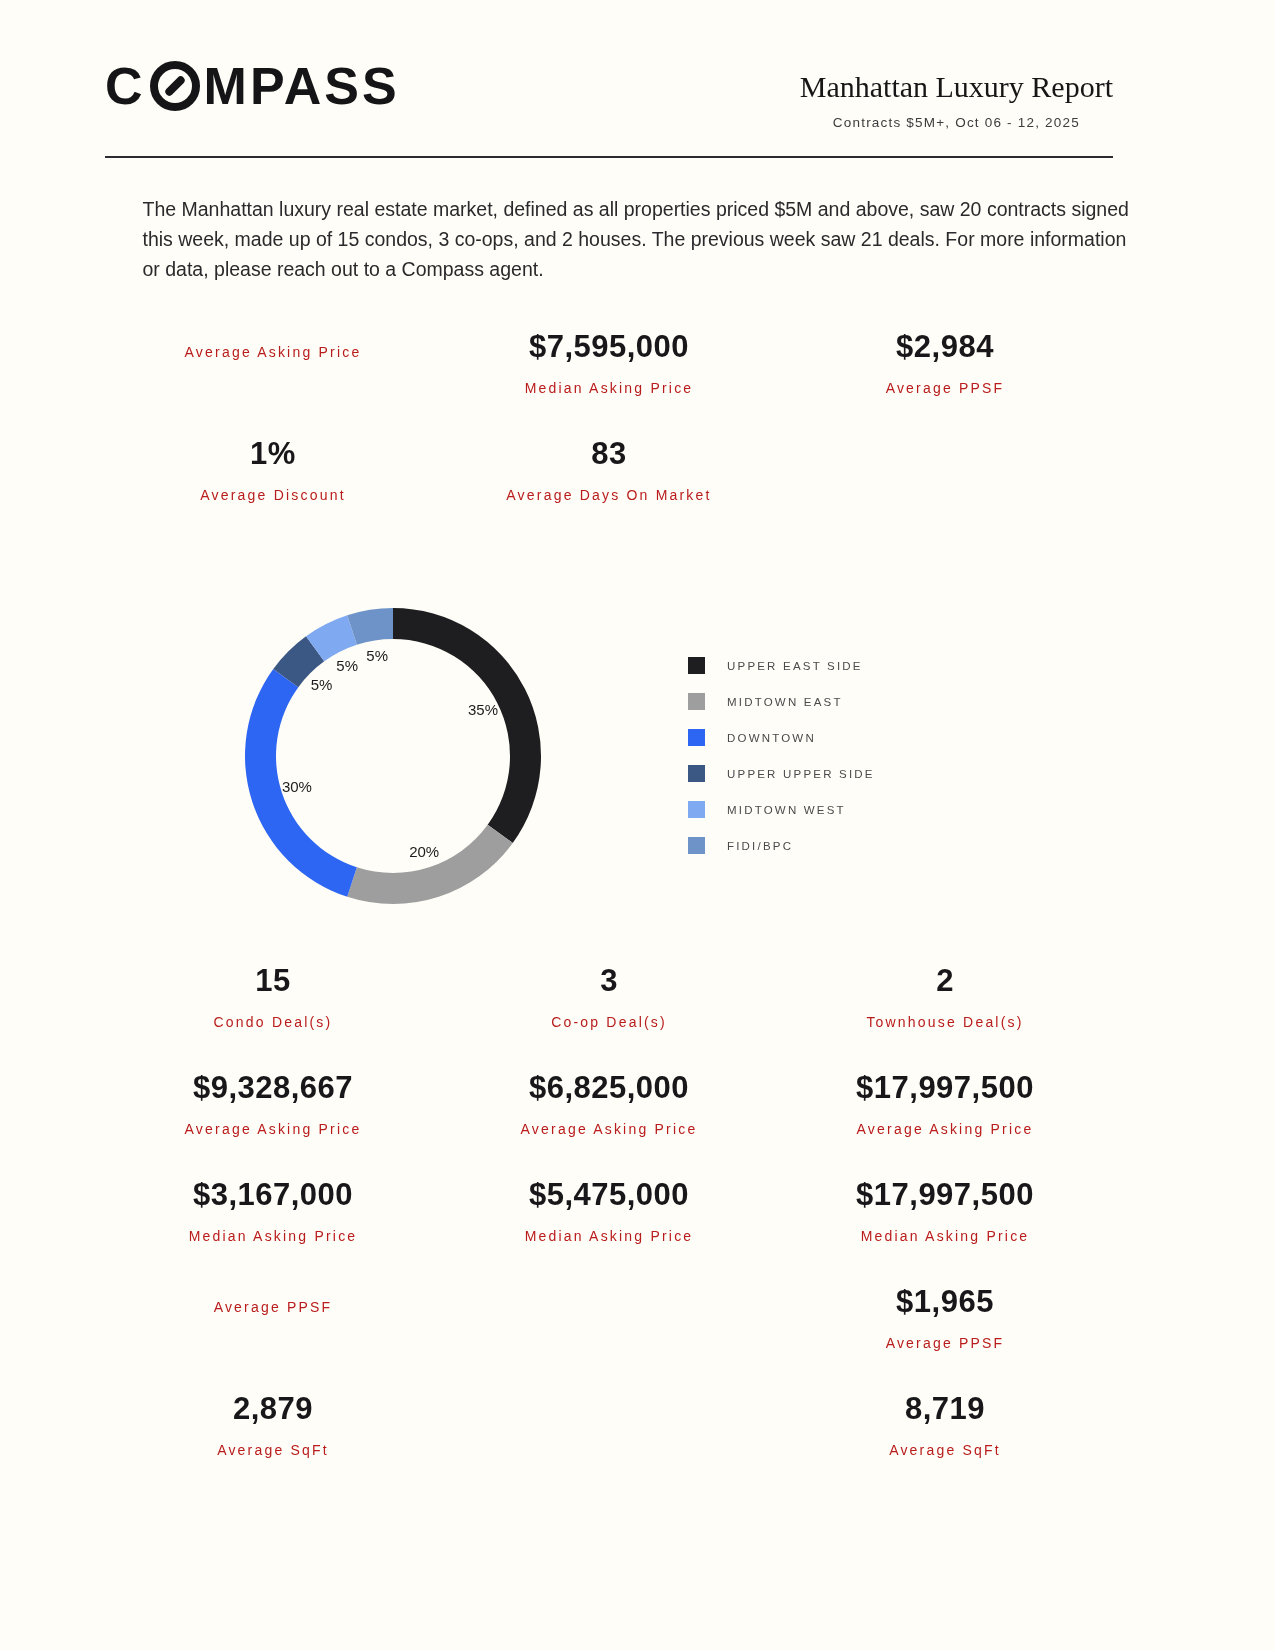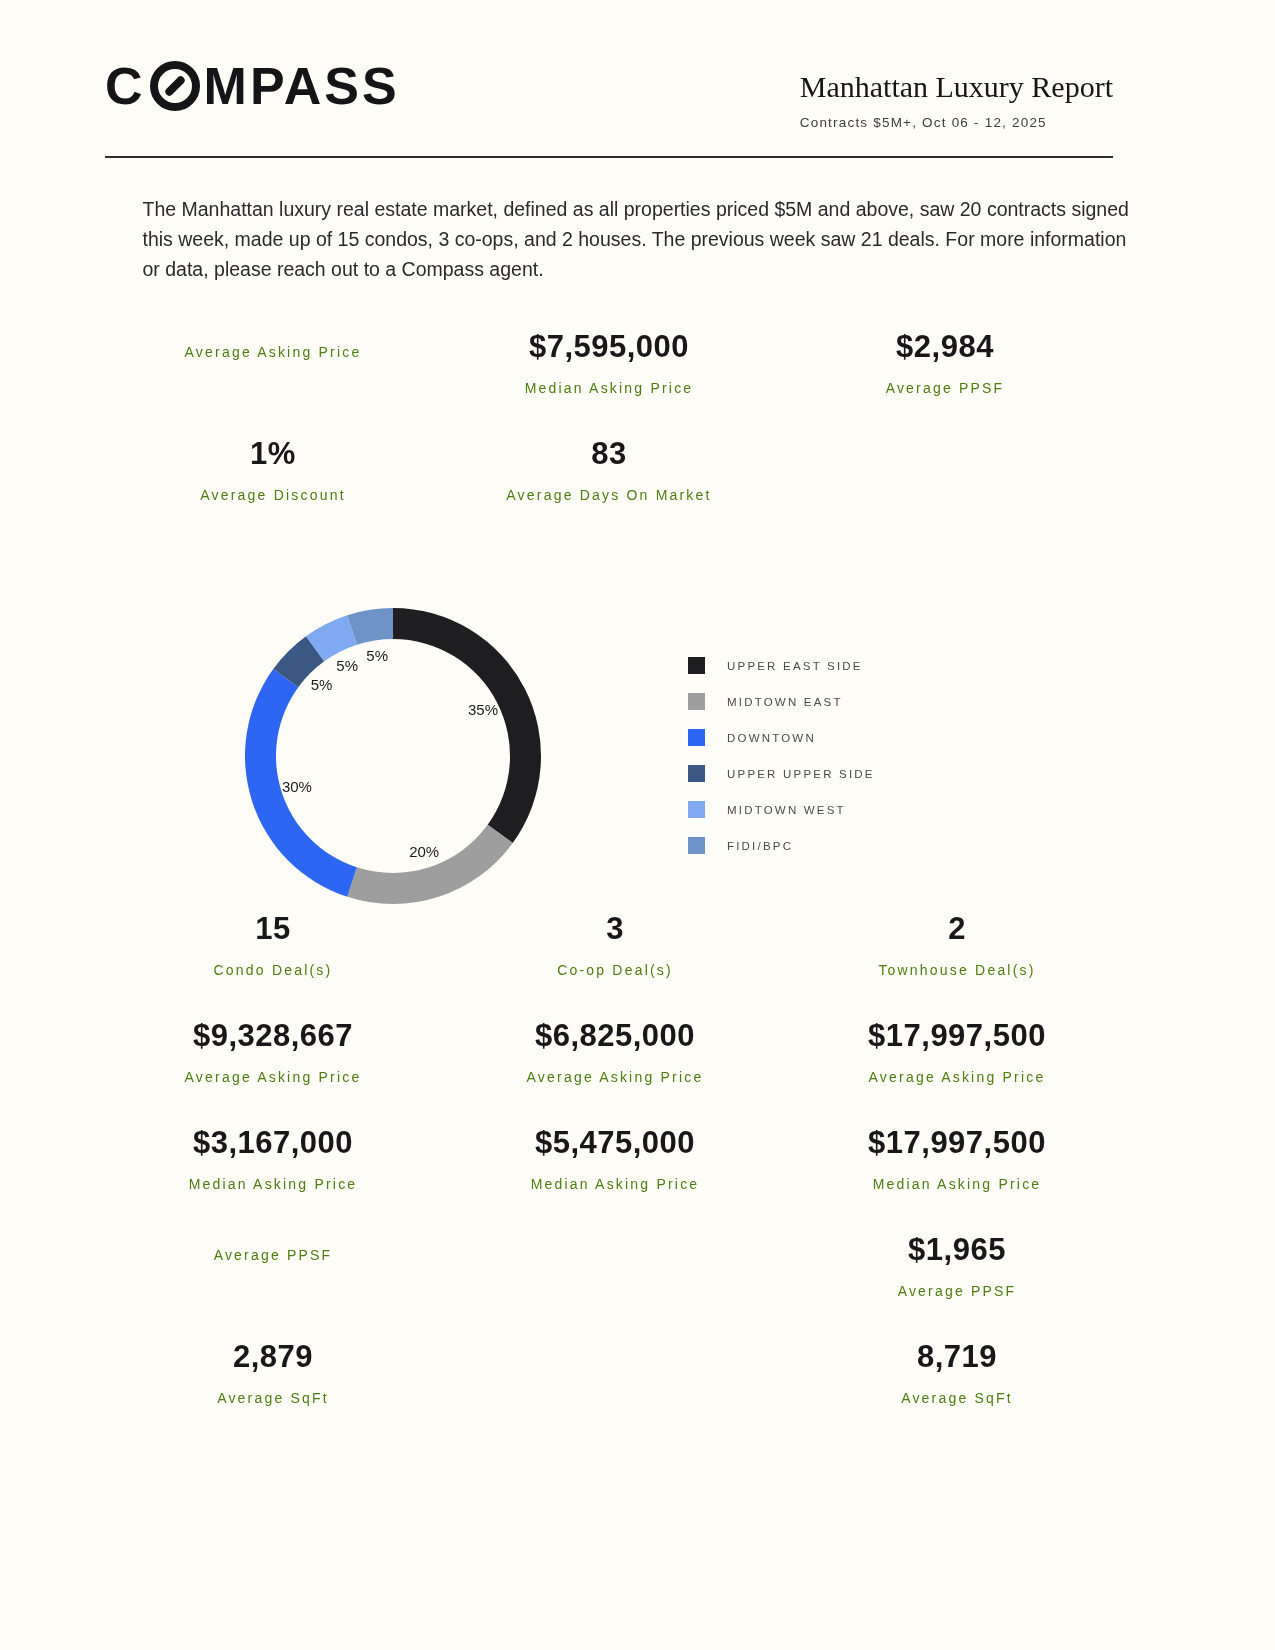--- a/index.html
+++ b/index.html
@@ -12,45 +12,45 @@
     color:#1b1b1d;
     overflow:hidden;
   }
   .content { padding:0 105px; }
 
   
   .header { display:flex; justify-content:space-between; align-items:flex-start; padding-top:60px; }
   .logo { font-size:52px; font-weight:700; letter-spacing:3px; color:#151517; line-height:1; display:flex; align-items:center; }
   .logo-o { display:inline-block; width:34px; height:34px; border:8px solid #151517; border-radius:50%; position:relative; margin:0 4px; }
   .logo-needle { position:absolute; left:50%; top:50%; width:24px; height:8px; background:#151517; border-radius:5px; transform:translate(-50%,-50%) rotate(-45deg); }
-  .header-right { text-align:left; padding-right:57px; padding-top:10px; }
+  .header-right { text-align:center; padding-right:57px; padding-top:10px; }
   .report-title { font-family:"Liberation Serif", serif; font-size:30px; color:#161616; line-height:1.1; }
   .report-subtitle { margin-top:12px; font-size:13.5px; letter-spacing:1.2px; color:#3c3c3e; }
   .rule { border:none; border-top:2px solid #2c2c2e; margin:26px 0 0 0; width:1008px; }
 
   
   .intro { margin:36px auto 0 auto; width:990px; text-align:left; font-size:19.5px; line-height:1.55; color:#2a2a2c; }
 
   
   .stats-grid { margin-top:44px; display:grid; grid-template-columns:repeat(3,336px); }
   .stat-cell { height:107px; text-align:center; }
   .stat-value { font-size:31px; font-weight:700; letter-spacing:0.5px; color:#18181a; }
-  .stat-label { margin-top:15px; font-size:14px; letter-spacing:2.2px; color:#4d7c0f; }
+  .stat-label { margin-top:15px; font-size:14px; letter-spacing:2.2px; color:#b91c1c; }
 
   
   .chart-section { margin-top:58px; display:flex; align-items:center; }
   .donut-wrap { margin-left:133px; width:310px; height:310px; }
   .donut-label { font-size:15px; fill:#1c1c1e; font-family:"Liberation Sans",sans-serif; }
   .legend { margin-left:140px; }
   .legend-item { display:flex; align-items:center; height:36px; }
   .legend-swatch { width:17px; height:17px; flex:0 0 17px; }
   .legend-label { margin-left:22px; font-size:11.5px; letter-spacing:2.2px; color:#4a4a4c; }
 
   
-  .deals-grid { display:grid; grid-template-columns:repeat(3,336px);gap:6px; }
+  .deals-grid { margin-top:52px; display:grid; grid-template-columns:repeat(3,336px); }
   .deal-col { display:flex; flex-direction:column; }
 </style>
 </head>
 <body>
 
 <div class="page">
   <div class="content">
 
     <div class="header">
       <div class="logo">

